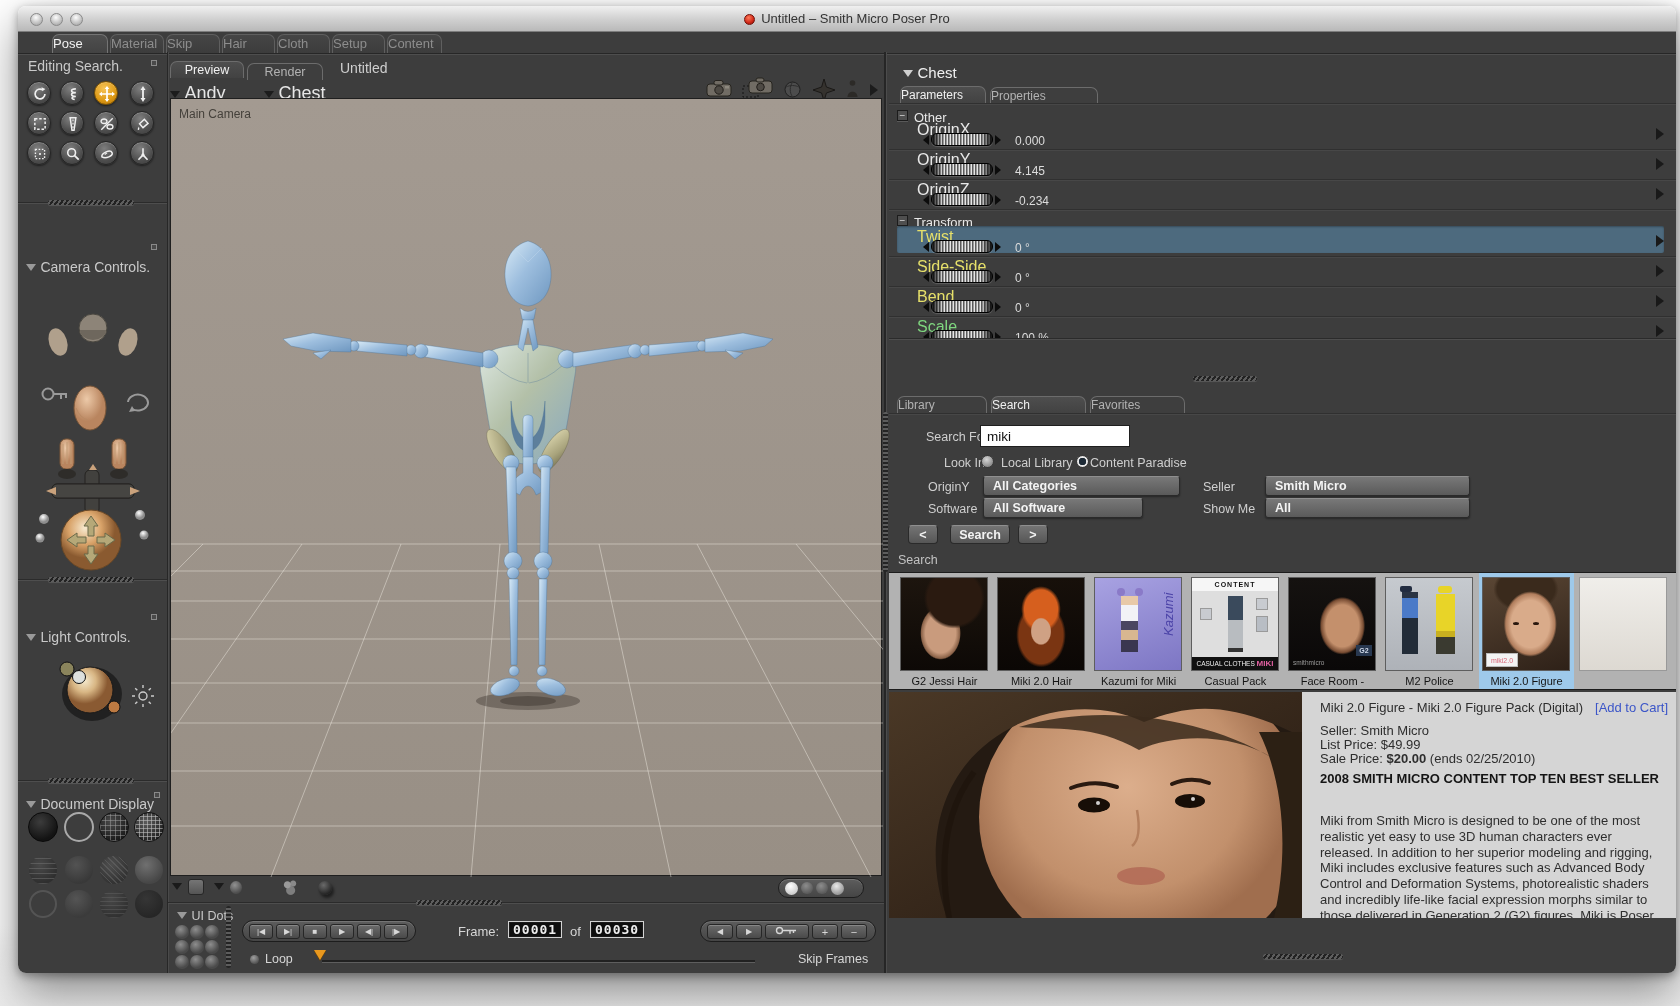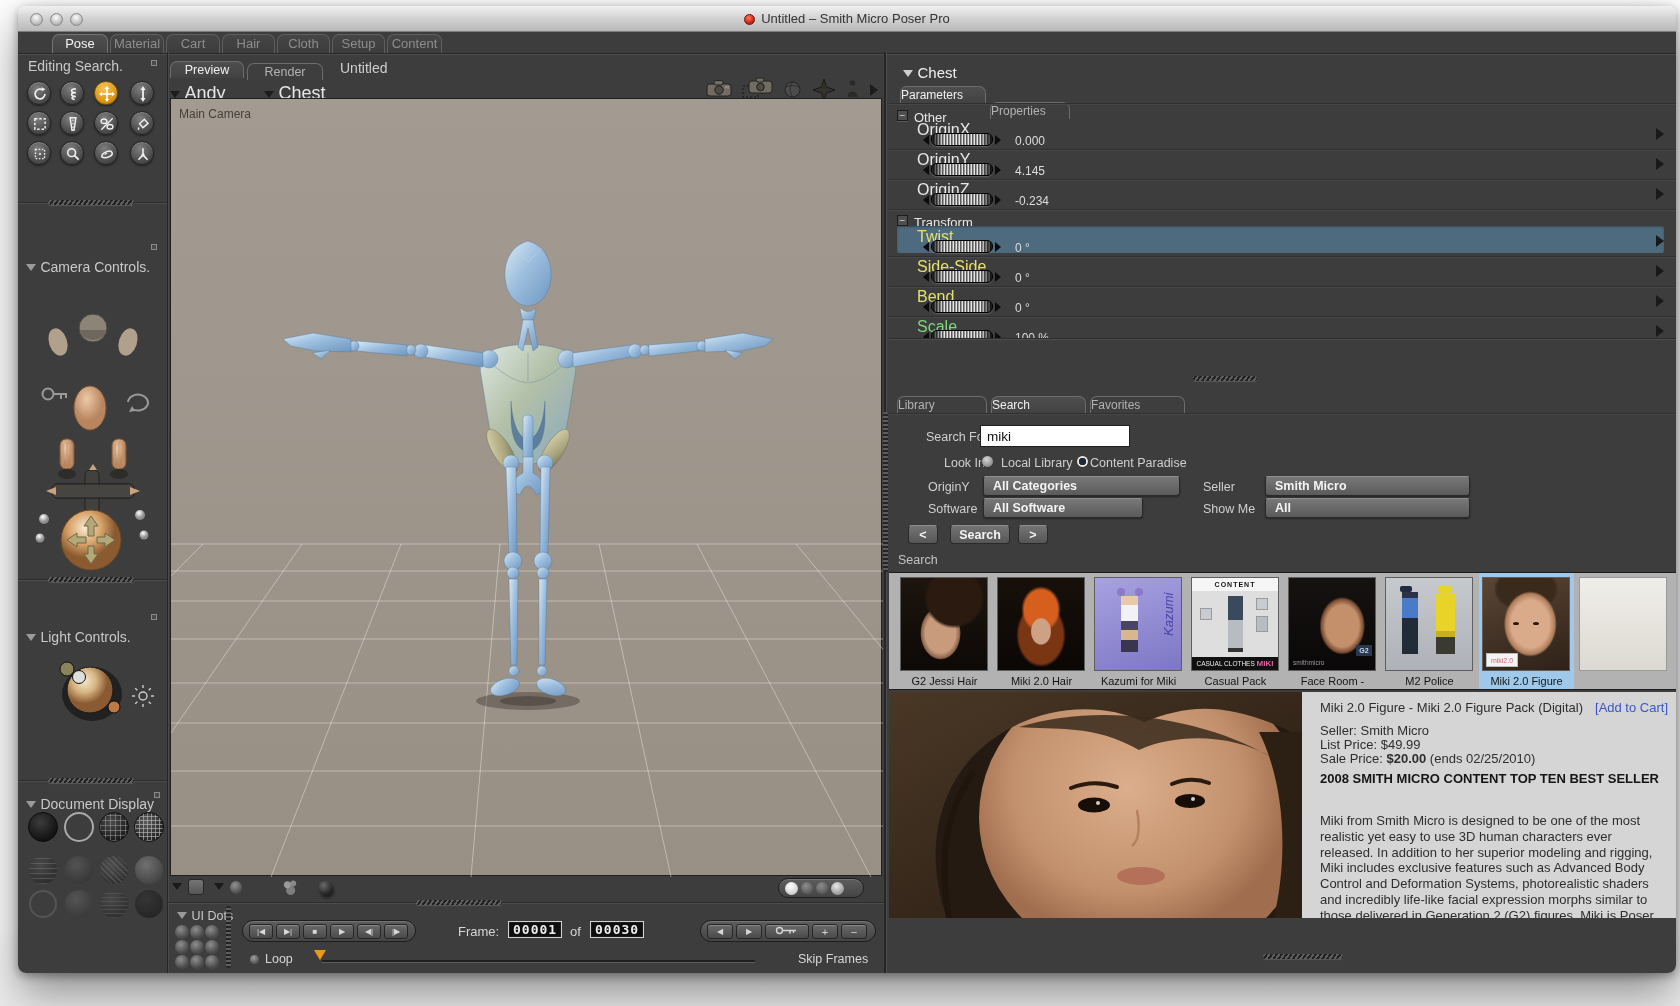--- a/index.html
+++ b/index.html
@@ -12,21 +12,21 @@
               background:linear-gradient(#f0f0f0, #cfcfcf 55%, #b9b9b9); border-bottom:1px solid #7d7d7d; }
   .tl { position:absolute; top:7px; width:13px; height:13px; border-radius:50%;
         background:radial-gradient(circle at 45% 32%, #fdfdfd, #cacaca 50%, #9a9a9a); border:1px solid #8a8a8a; }
   .title-text { position:absolute; top:5px; left:0; right:0; text-align:center; font-size:13px; color:#333; }
   .app-dot { display:inline-block; width:11px; height:11px; border-radius:50%; vertical-align:-2px; margin-right:6px;
              background:radial-gradient(circle at 40% 30%, #ff7a5a, #d02818 60%, #8a1408); border:1px solid #701008; }
   .chrome { position:absolute; left:0; top:26px; right:0; bottom:0; background:#3d3d3d; border-radius:0 0 8px 8px; overflow:hidden; }
 
   
   .mtab { position:absolute; top:2px; height:19px; border:1px solid #5f5f5f; border-bottom:none; border-radius:7px 7px 0 0;
-          background:linear-gradient(#454545,#3c3c3c); color:#8d8d8d; font-size:13px; text-align:center; line-height:18px; }
+          background:linear-gradient(#454545,#3c3c3c); color:#8d8d8d; font-size:13px; line-height:18px; }
   .mtab.active { background:linear-gradient(#4f4f4f,#434343); color:#f2f2f2; border-color:#747474; }
   .tabrow-line { position:absolute; left:0; right:0; top:21px; border-top:1px solid #272727; border-bottom:1px solid #4e4e4e; }
 
   
   #sidebar { position:absolute; left:0; top:20px; width:150px; bottom:0; }
   .side-title { font-size:14px; color:#c9c9c9; }
   .tri { display:inline-block; width:0; height:0; border-left:5px solid transparent; border-right:5px solid transparent; border-top:7px solid #1c1c1c; vertical-align:1px; }
   .tri.lt { border-top-color:#9a9a9a; }
   .minibox { width:6px; height:6px; border:1px solid #8a8a8a; background:#4a4a4a; }
   .toolbtn { position:absolute; width:24px; height:24px; border-radius:50%; border:1px solid #242424;
@@ -113,21 +113,21 @@
     <div class="tl" style="left:12px"></div>
     <div class="tl" style="left:32px"></div>
     <div class="tl" style="left:52px"></div>
     <div class="title-text"><span class="app-dot"></span><span>Untitled – Smith Micro Poser Pro</span></div>
   </div>
 
   <div class="chrome">
 
     <div class="mtab active" style="left:34px; width:56px">Pose</div>
     <div class="mtab" style="left:92px; width:54px">Material</div>
-    <div class="mtab" style="left:148px; width:54px">Cart</div>
+    <div class="mtab" style="left:148px; width:54px">Skip</div>
     <div class="mtab" style="left:204px; width:53px">Hair</div>
     <div class="mtab" style="left:259px; width:53px">Cloth</div>
     <div class="mtab" style="left:314px; width:53px">Setup</div>
     <div class="mtab" style="left:369px; width:55px">Content</div>
     <div class="tabrow-line"></div>
 
     <div id="sidebar">
       <div class="abs side-title" style="left:10px; top:6px">Editing Search.</div>
       <div class="abs minibox" style="left:133px; top:8px"></div>
 
@@ -471,21 +471,21 @@
       <div class="abs" style="left:154px; top:56px; width:433px; height:3px; background:#212121; border-bottom:1px solid #5e5e5e"></div>
       <span class="abs dimtext" style="left:630px; top:48px">Skip Frames</span>
     </div>
 
     <div class="abs" style="left:866px; top:20px; bottom:0; width:3px; background:#262626; border-right:1px solid #4c4c4c"></div>
     <div class="grip-v" style="left:865px; top:380px; height:160px"></div>
 
     <div class="abs" style="left:871px; top:22px; width:787px; height:284px; overflow:hidden">
       <div class="abs" style="left:14px; top:10px"><span class="tri lt" style="border-top-color:#cfcfcf"></span> <span style="font-size:15px; color:#f0f0f0">Chest</span></div>
       <div class="ptab active" style="left:11px; top:32px; width:86px">Parameters</div>
-      <div class="ptab" style="left:101px; top:48px; width:80px">Properties</div>
+      <div class="ptab" style="left:101px; top:33px; width:108px">Properties</div>
       <div class="rowline" style="top:49px"></div>
 
       <div class="grpbox" style="left:8px; top:56px">−</div>
       <span class="plabel" style="left:25px; top:56px; font-size:13px">Other</span>
 
       <span class="plabel" style="left:28px; top:67px">OriginX</span>
       <div class="dial" style="left:34px; top:79px">
             <span class="dtri-l"></span>
             <span class="cyl"></span>
             <span class="dtri-r"></span>

